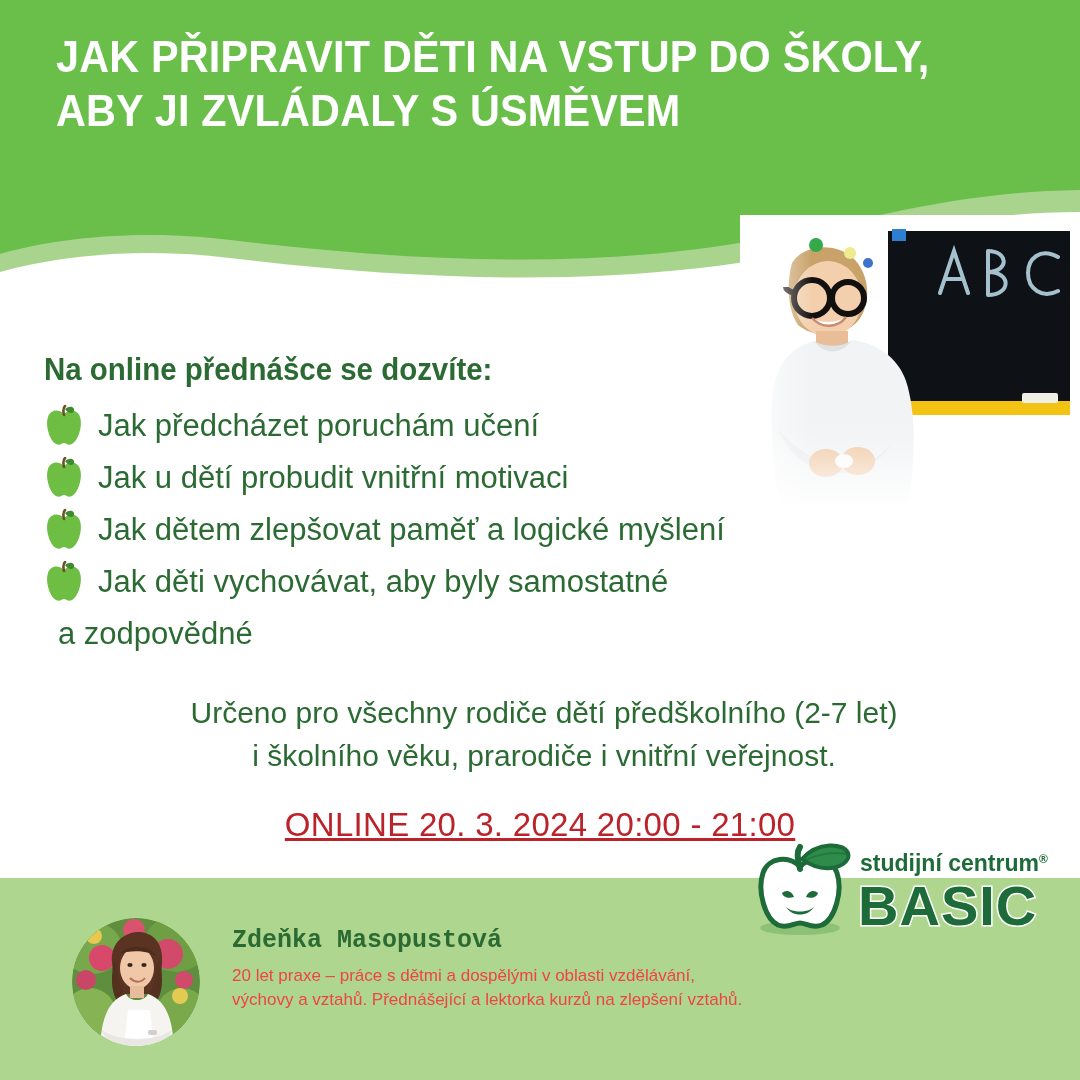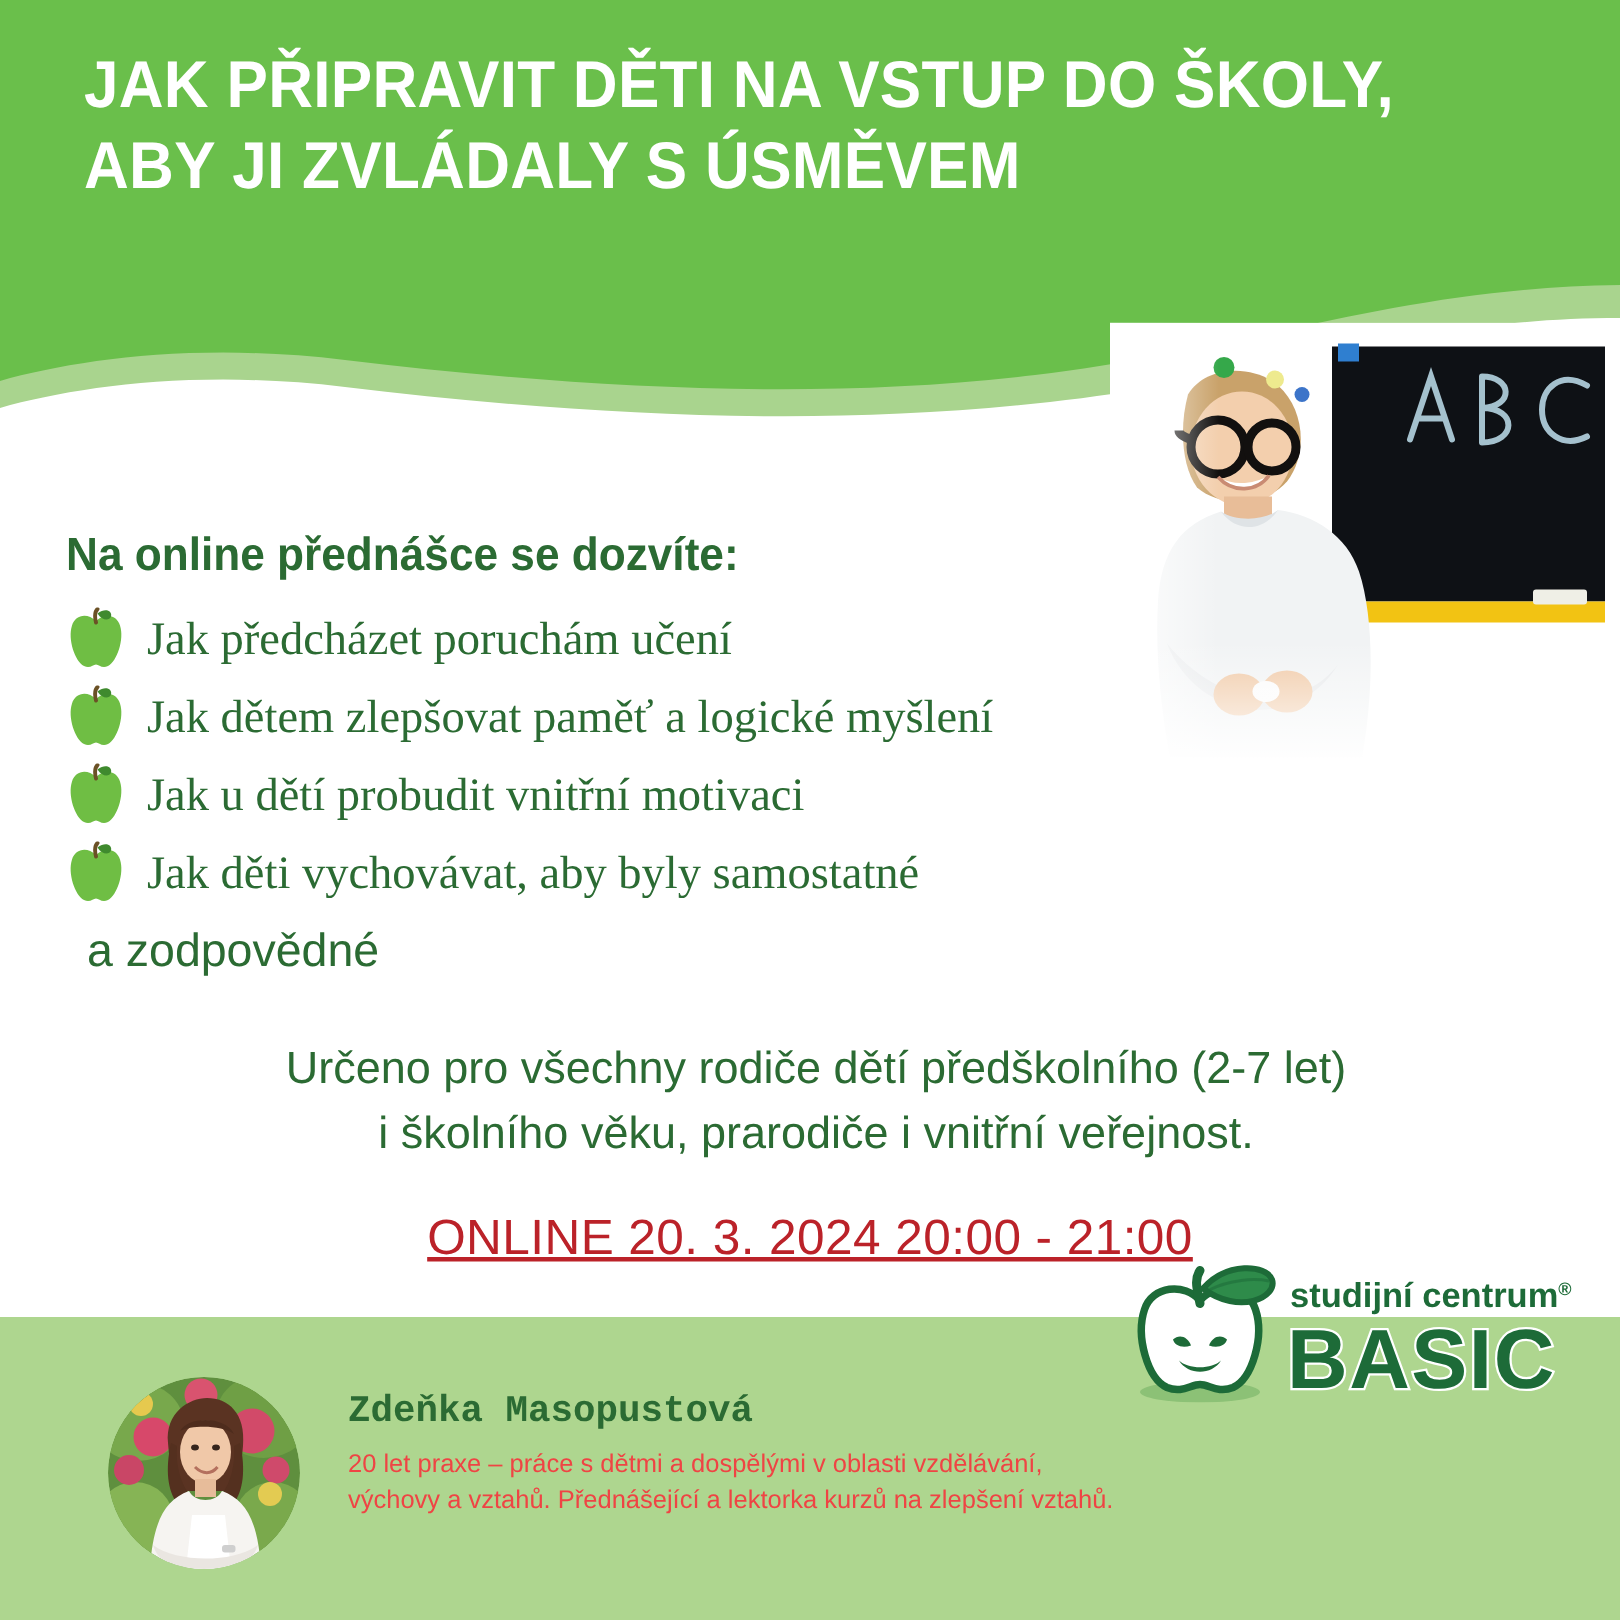--- a/index.html
+++ b/index.html
@@ -63,21 +63,20 @@
     display:flex;align-items:center;
     height:52px;
   }
   .apple-bullet{
     width:40px;height:42px;flex:0 0 40px;margin-right:14px;
   }
   .apple-bullet svg{display:block;}
   .bullet-text{
     color:#2b6b33;font-size:31px;line-height:1.05;
     white-space:nowrap;
-    font-family:Liberation Serif, serif;
   }
   .bullet-cont{
     color:#2b6b33;font-size:31px;
     margin-top:8px;margin-left:14px;
     white-space:nowrap;
   }
 
   .target-block{
     position:absolute;left:4px;top:692px;width:1080px;
     text-align:center;z-index:4;
@@ -228,32 +227,32 @@
     </div>
 
     <div class="bullet-row">
       <span class="apple-bullet">
         <svg viewBox="0 0 40 42" width="40" height="42" xmlns="http://www.w3.org/2000/svg">
           <path d="M20 9 C14 3 6 5 4 12 C1 21 6 36 12 39 C16 41 18 38 20 38 C22 38 24 41 28 39 C34 36 39 21 36 12 C34 5 26 3 20 9 Z" fill="#6fbe44"></path>
           <path d="M20 10 C19 6 19 3 21 1" fill="none" stroke="#6b5126" stroke-width="2.6" stroke-linecap="round"></path>
           <path d="M21 4 C26 0 31 2 30 6 C29 9 24 9 21 4 Z" fill="#3f8a2e"></path>
         </svg>
       </span>
-      <span class="bullet-text">Jak dětem zlepšovat paměť a logické myšlení</span>
+      <span class="bullet-text">Jak u dětí probudit vnitřní motivaci</span>
     </div>
 
     <div class="bullet-row">
       <span class="apple-bullet">
         <svg viewBox="0 0 40 42" width="40" height="42" xmlns="http://www.w3.org/2000/svg">
           <path d="M20 9 C14 3 6 5 4 12 C1 21 6 36 12 39 C16 41 18 38 20 38 C22 38 24 41 28 39 C34 36 39 21 36 12 C34 5 26 3 20 9 Z" fill="#6fbe44"></path>
           <path d="M20 10 C19 6 19 3 21 1" fill="none" stroke="#6b5126" stroke-width="2.6" stroke-linecap="round"></path>
           <path d="M21 4 C26 0 31 2 30 6 C29 9 24 9 21 4 Z" fill="#3f8a2e"></path>
         </svg>
       </span>
-      <span class="bullet-text">Jak u dětí probudit vnitřní motivaci</span>
+      <span class="bullet-text">Jak dětem zlepšovat paměť a logické myšlení</span>
     </div>
 
     <div class="bullet-row">
       <span class="apple-bullet">
         <svg viewBox="0 0 40 42" width="40" height="42" xmlns="http://www.w3.org/2000/svg">
           <path d="M20 9 C14 3 6 5 4 12 C1 21 6 36 12 39 C16 41 18 38 20 38 C22 38 24 41 28 39 C34 36 39 21 36 12 C34 5 26 3 20 9 Z" fill="#6fbe44"></path>
           <path d="M20 10 C19 6 19 3 21 1" fill="none" stroke="#6b5126" stroke-width="2.6" stroke-linecap="round"></path>
           <path d="M21 4 C26 0 31 2 30 6 C29 9 24 9 21 4 Z" fill="#3f8a2e"></path>
         </svg>
       </span>

